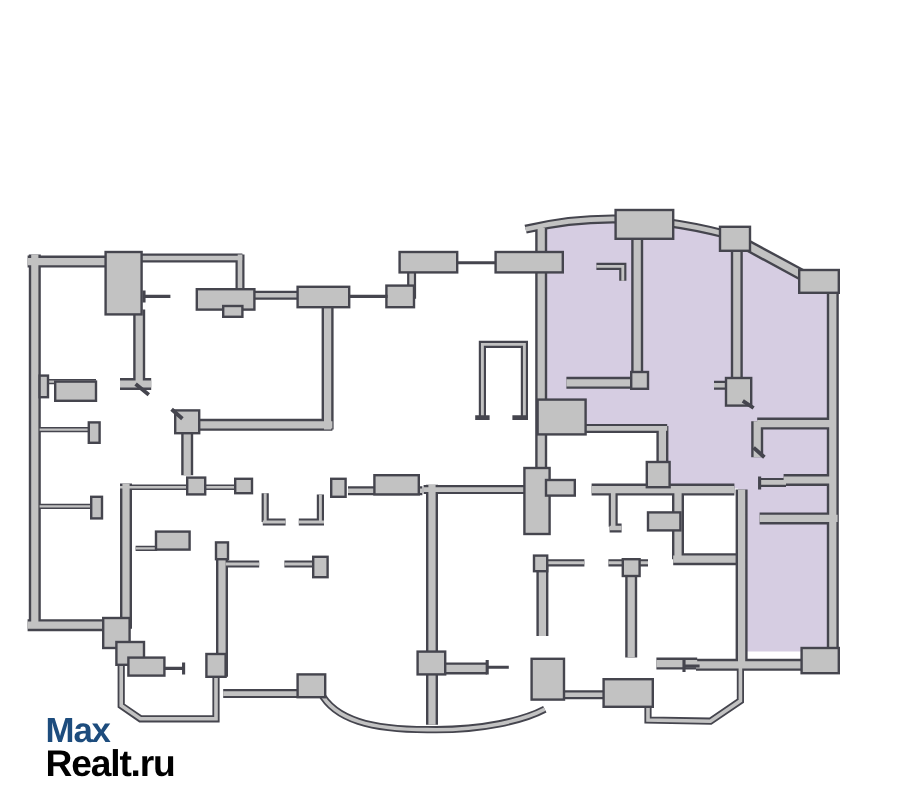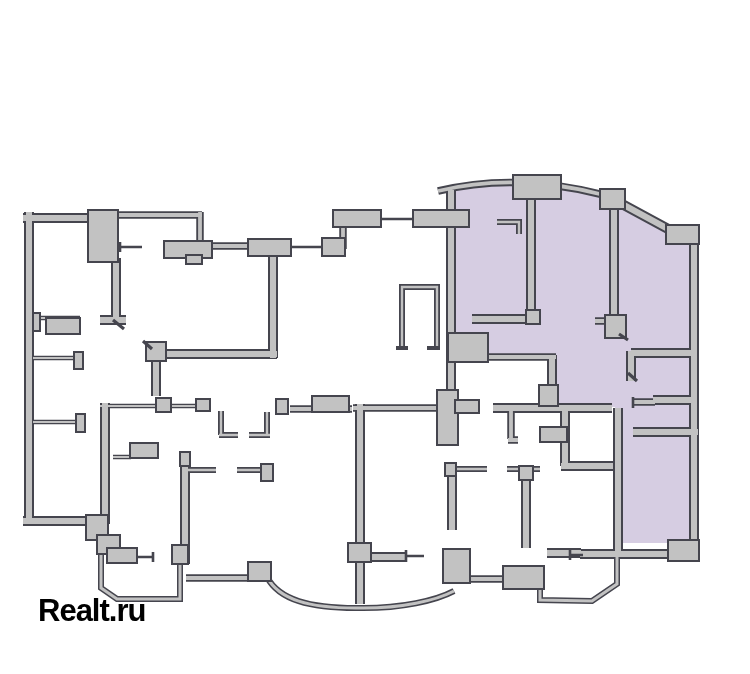--- a/index.html
+++ b/index.html
@@ -168,16 +168,17 @@
                M137,557 L154,557 M153,552 L153,562"></path>
       <path stroke-width="3.2" d="M113,320 L124,329
                M143,341 L152,349
                M619,334 L628,340
                M628,373 L637,381"></path>
       <path stroke-width="4" d="M396,348 L408,348 M427,348 L440,348"></path>
     </g>
   </svg>
 
   <div class="watermark">
+    <span class="wm-line wm-line1" style="color: rgb(29, 76, 125);">Max</span>
     <span class="wm-line wm-line2" style="color: #000000;">Realt.ru</span>
   </div>
 
 </div>
 
 </body></html>

